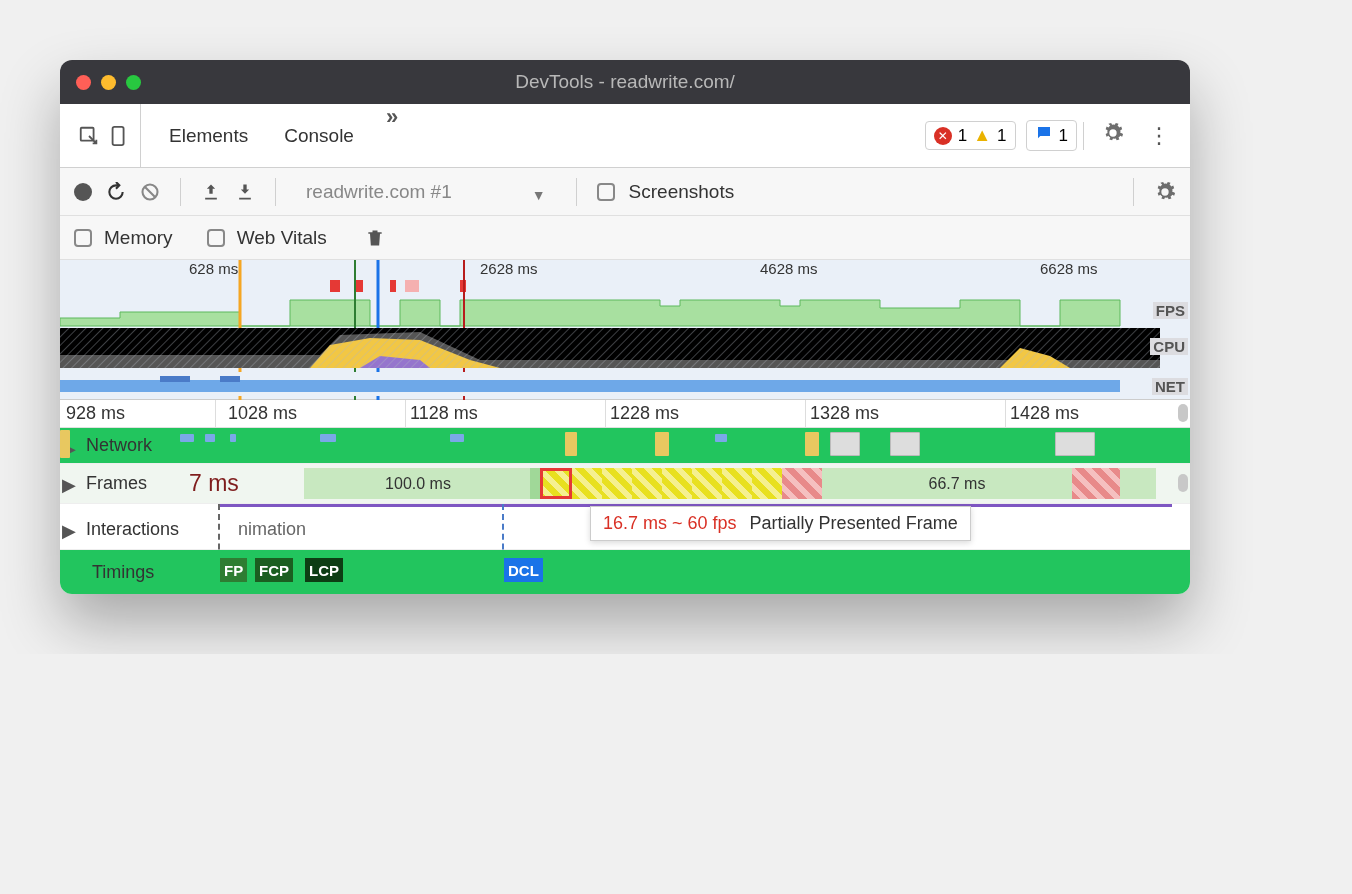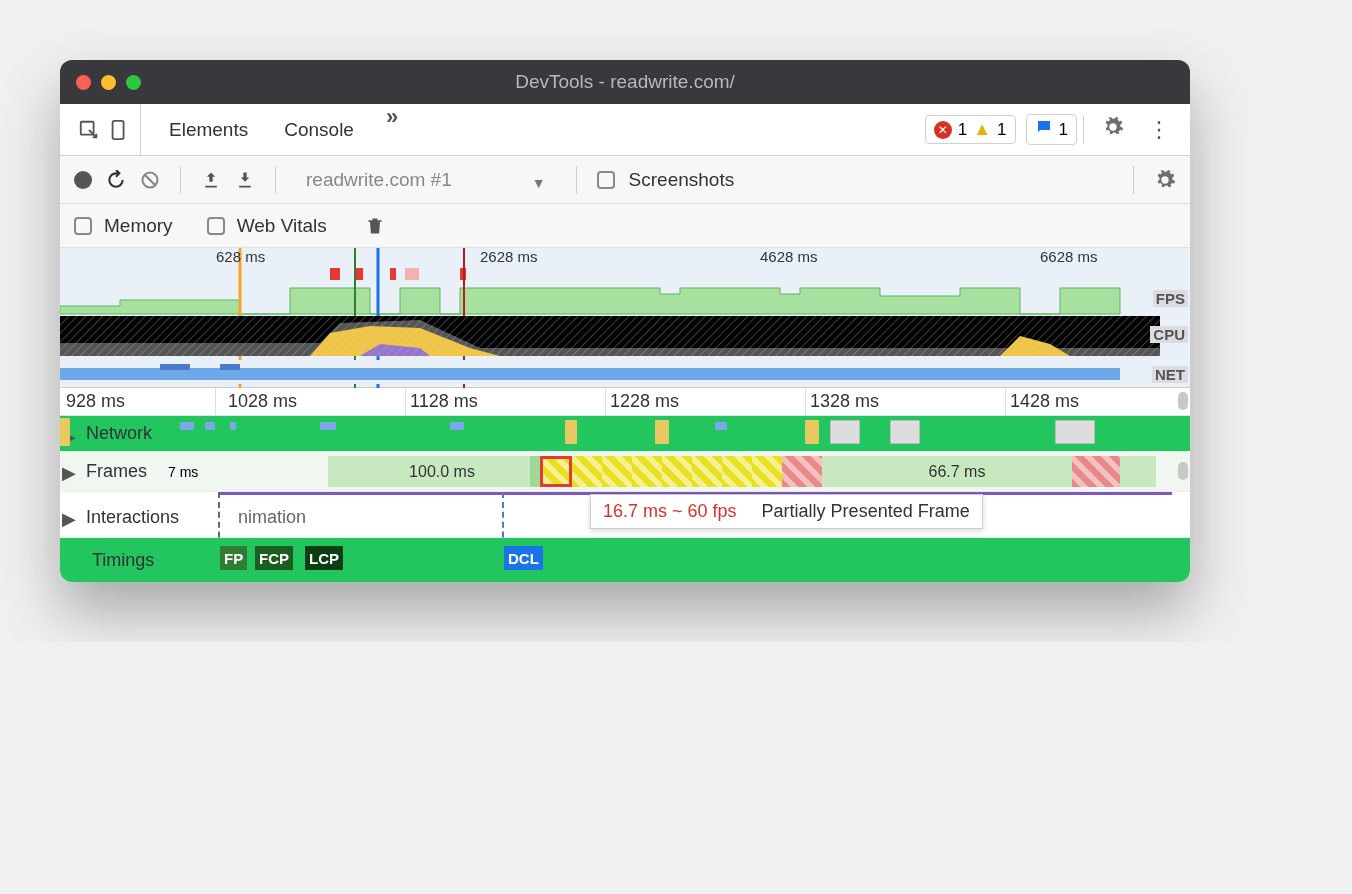--- a/index.html
+++ b/index.html
@@ -28,21 +28,21 @@
   .traffic span { width: 15px; height: 15px; border-radius: 50%; display: block; }
   .traffic .red { background: #ff5f57; }
   .traffic .yellow { background: #febc2e; }
   .traffic .green { background: #28c840; }
   .titlebar .title {
     position: absolute; left: 50%; transform: translateX(-50%);
     color: #b8b8b8; font-size: 19px; font-weight: 500;
   }
   .tabbar {
     display: flex; align-items: center;
-    height: 52px;
+    height: 64px;
     border-bottom: 1px solid #d0d0d0;
     background: #fff;
     padding: 0 8px;
   }
   .tabbar .left-icons { display:flex; gap: 8px; align-items:center; padding: 0 10px; border-right:1px solid #d0d0d0; height:100%;}
   .tabbar .tabs { display:flex; height:100%; margin-left:10px;}
   .tabbar .tab { padding: 0 18px; display:flex; align-items:center; color:#333; cursor:pointer; font-size:19px;}
   .tabbar .tab.active { color:#1a73e8; border-bottom:3px solid #1a73e8; }
   .tabbar .more { padding:0 14px; color:#555; cursor:pointer; font-size:22px; font-weight:bold;}
   .tabbar .spacer { flex:1; }
@@ -95,21 +95,21 @@
   .track-content { position:absolute; left:0; right:0; top:0; bottom:0;}
   .network-blips span { position:absolute; top:6px; display:inline-block; height:8px; border-radius:1px;}
   .frames-track .frame-box { position:absolute; top:4px; bottom:4px; display:flex; align-items:center; justify-content:center; font-size:16px; color:#333;}
   .timings-track .timing-mark { position:absolute; top:8px; height:24px; padding:0 4px; color:#fff; font-size:15px; font-weight:bold; display:flex; align-items:center;}
 
   .tooltip {
     position:absolute; background:#fff; border:1px solid #ccc; padding:6px 12px;
     font-size:18px; color:#333; box-shadow:0 2px 6px rgba(0,0,0,0.15);
     white-space:nowrap; z-index:10;
   }
-  .tooltip .tt-time { color:#d93025; margin-right:20px;}
+  .tooltip .tt-time { color:#d93025; margin-right:8px;}
 
   .footer {
     height:48px; background:#f5f5f5; border-top:3px solid #e0e0e0;
     display:flex; align-items:center; padding:0 16px; font-size:19px; color:#555; gap:10px;
   }
   .footer a { color:#555; text-decoration:underline; cursor:pointer;}
 
   .scrollbar-v { position:absolute; right:2px; width:10px; background:#c8c8c8; border-radius:5px;}
   .hatch-yellow { background: repeating-linear-gradient(45deg,#e8e020,#e8e020 6px,#f5f090 6px,#f5f090 12px);}
   .hatch-red { background: repeating-linear-gradient(45deg,#e88a8a,#e88a8a 6px,#f5c0c0 6px,#f5c0c0 12px);}
@@ -263,21 +263,21 @@
           </pattern>
         </defs>
       <rect x="0" y="68" width="1100" height="40" fill="url(#hatch)" opacity="0.35"></rect>
 
       <rect x="0" y="112" width="1100" height="24" fill="#eaf0f8"></rect>
       <rect x="0" y="120" width="1060" height="12" fill="#6ea8e8"></rect>
       <rect x="100" y="116" width="30" height="6" fill="#4a7bc8"></rect>
       <rect x="160" y="116" width="20" height="6" fill="#4a7bc8"></rect>
     </svg>
     <div class="ticks">
-      <span style="left:156px">628 ms</span>
+      <span style="left:129px">628 ms</span>
       <span style="left:420px">2628 ms</span>
       <span style="left:700px">4628 ms</span>
       <span style="left:980px">6628 ms</span>
     </div>
     <span class="row-label" style="top:42px">FPS</span>
     <span class="row-label" style="top:78px">CPU</span>
     <span class="row-label" style="top:118px">NET</span>
   </div>
 
   <div style="position:relative">
@@ -313,23 +313,23 @@
         <span style="left:745px;width:14px;background:#e8c860;height:24px;top:4px"></span>
         <span style="left:770px;width:30px;background:#ddd;height:24px;top:4px;border:1px solid #bbb"></span>
         <span style="left:830px;width:30px;background:#ddd;height:24px;top:4px;border:1px solid #bbb"></span>
         <span style="left:995px;width:40px;background:#ddd;height:24px;top:4px;border:1px solid #bbb"></span>
       </div>
     </div>
 
     <div class="track frames-track" style="height:40px;background:#f0f6f0">
       <span class="expand">▶</span>
       <span class="name">Frames</span>
-      <span style="position:absolute;left:108px;font-size:14px;color:#000000">7 ms</span>
+      <span style="position:absolute;left:129px;font-size:23px;color:#7f1d1d">7 ms</span>
       <div class="track-content">
-        <div class="frame-box solid-green" style="left:268px;width:228px">
+        <div class="frame-box solid-green" style="left:244px;width:228px">
             <span>100.0 ms</span>
           </div>
         <div class="frame-box solid-green-dk" style="left:470px;width:10px"></div>
         <div class="frame-box hatch-yellow red-outline" style="left:480px;width:32px"></div>
         <div class="frame-box hatch-yellow" style="left:512px;width:30px"></div>
         <div class="frame-box hatch-yellow" style="left:542px;width:30px"></div>
         <div class="frame-box hatch-yellow" style="left:572px;width:30px"></div>
         <div class="frame-box hatch-yellow" style="left:602px;width:30px"></div>
         <div class="frame-box hatch-yellow" style="left:632px;width:30px"></div>
         <div class="frame-box hatch-yellow" style="left:662px;width:30px"></div>

